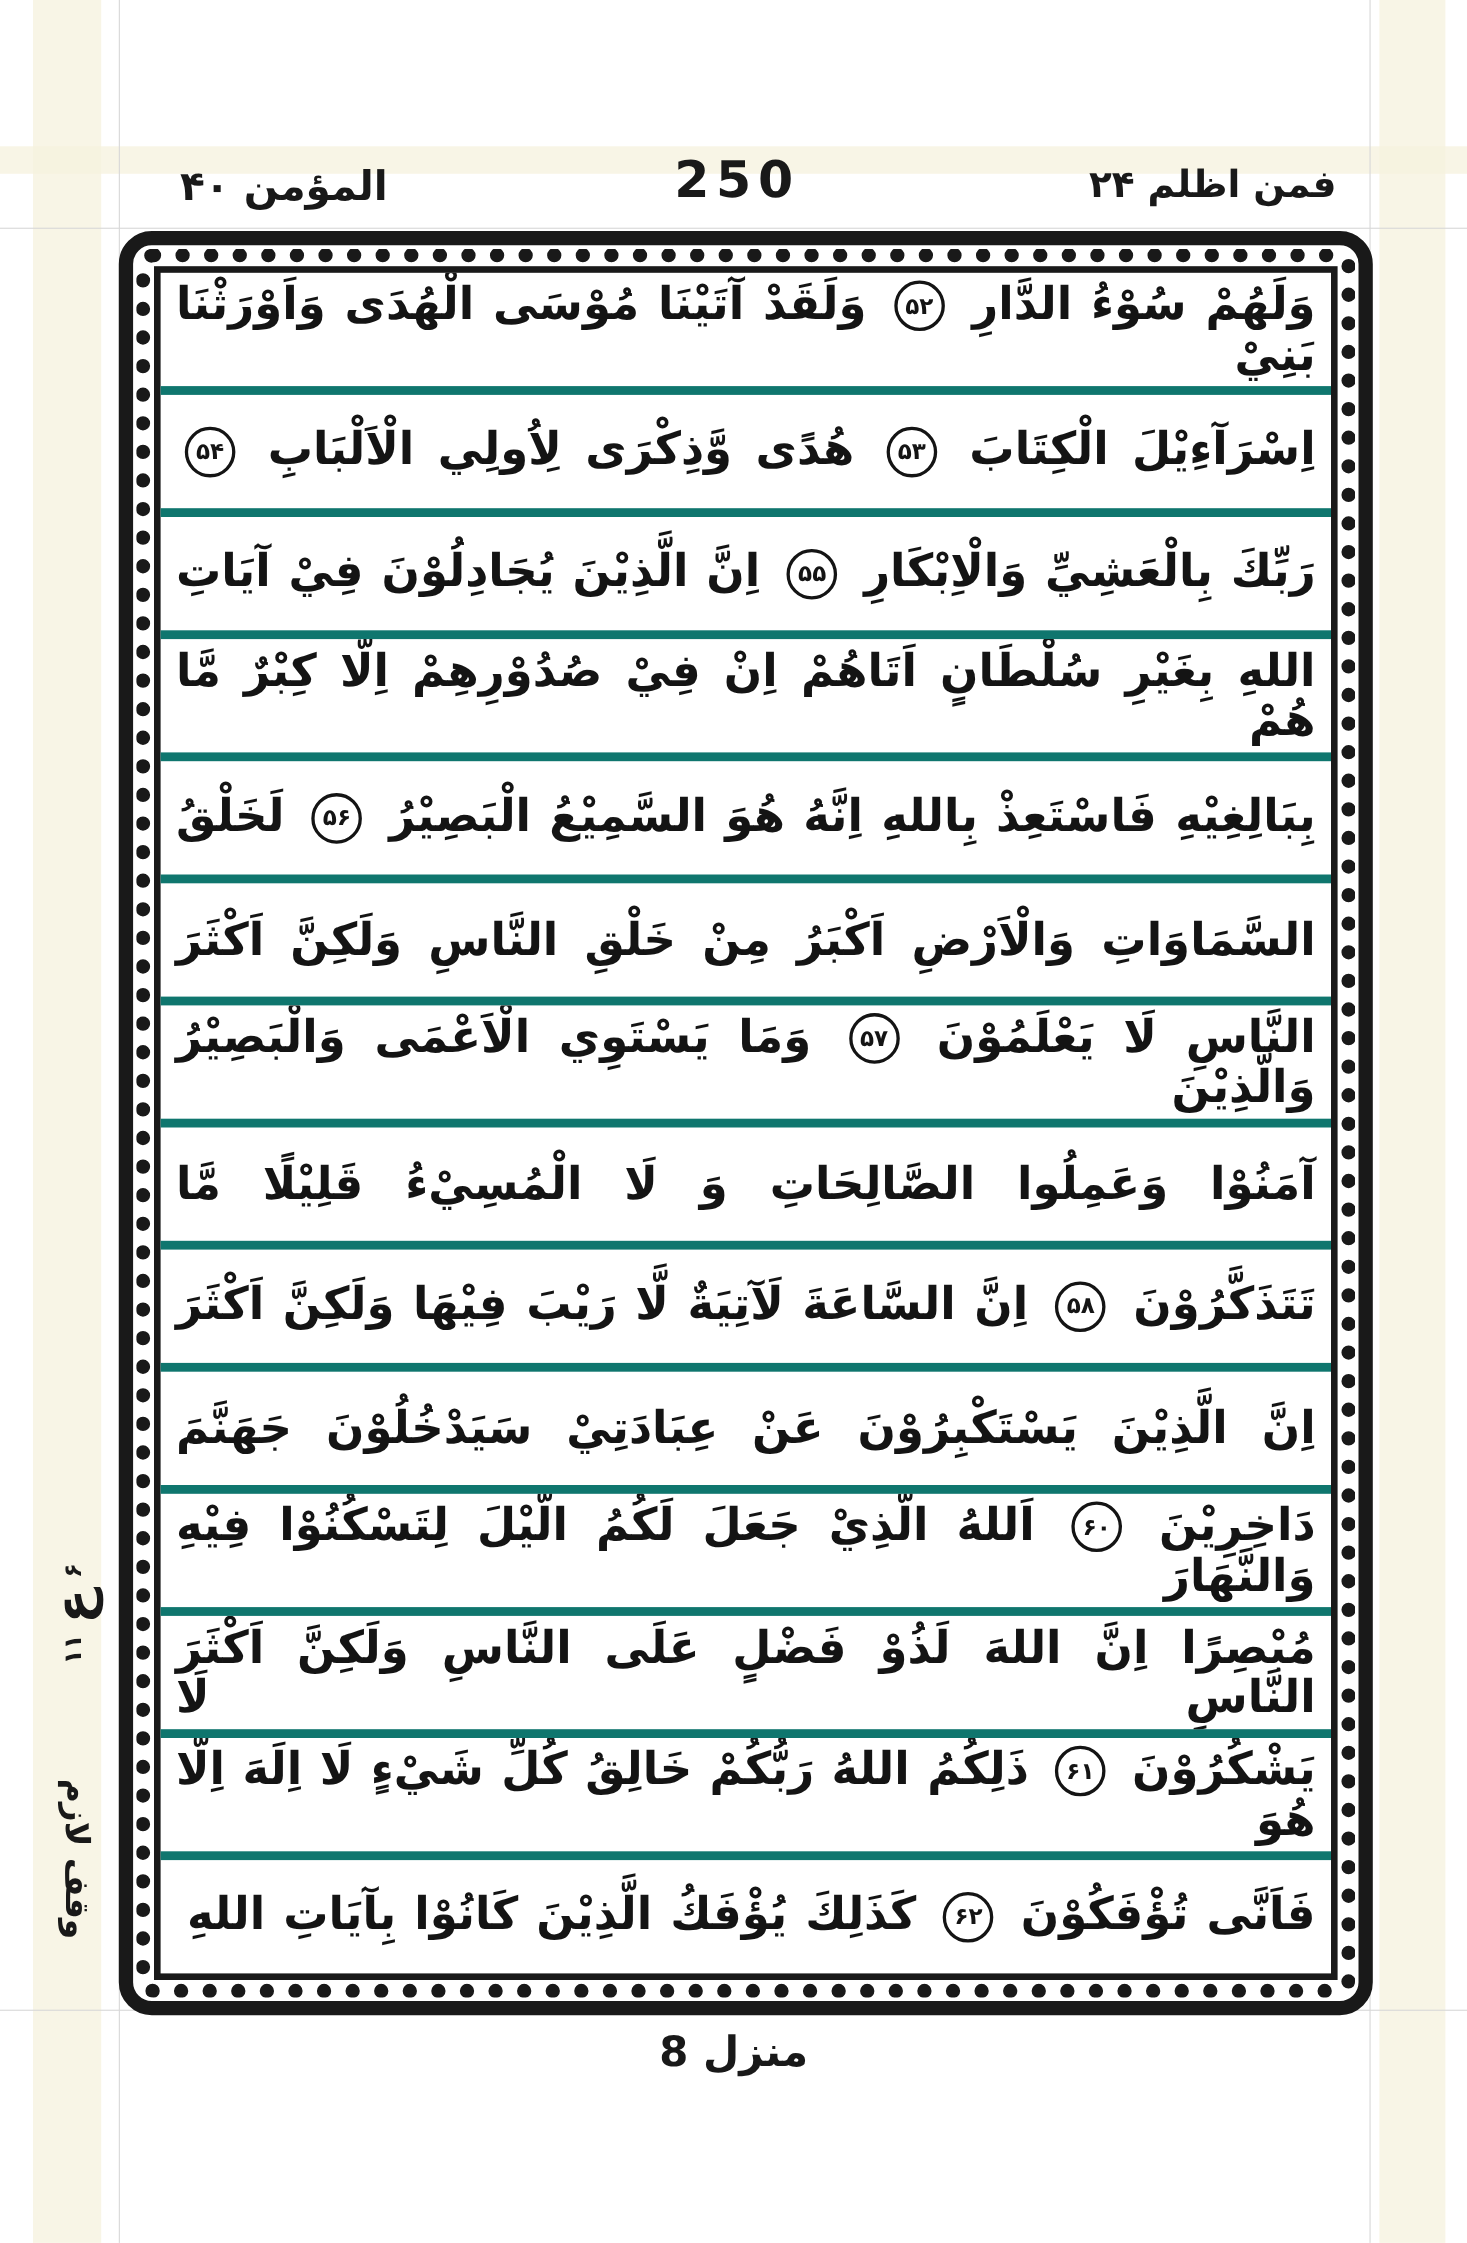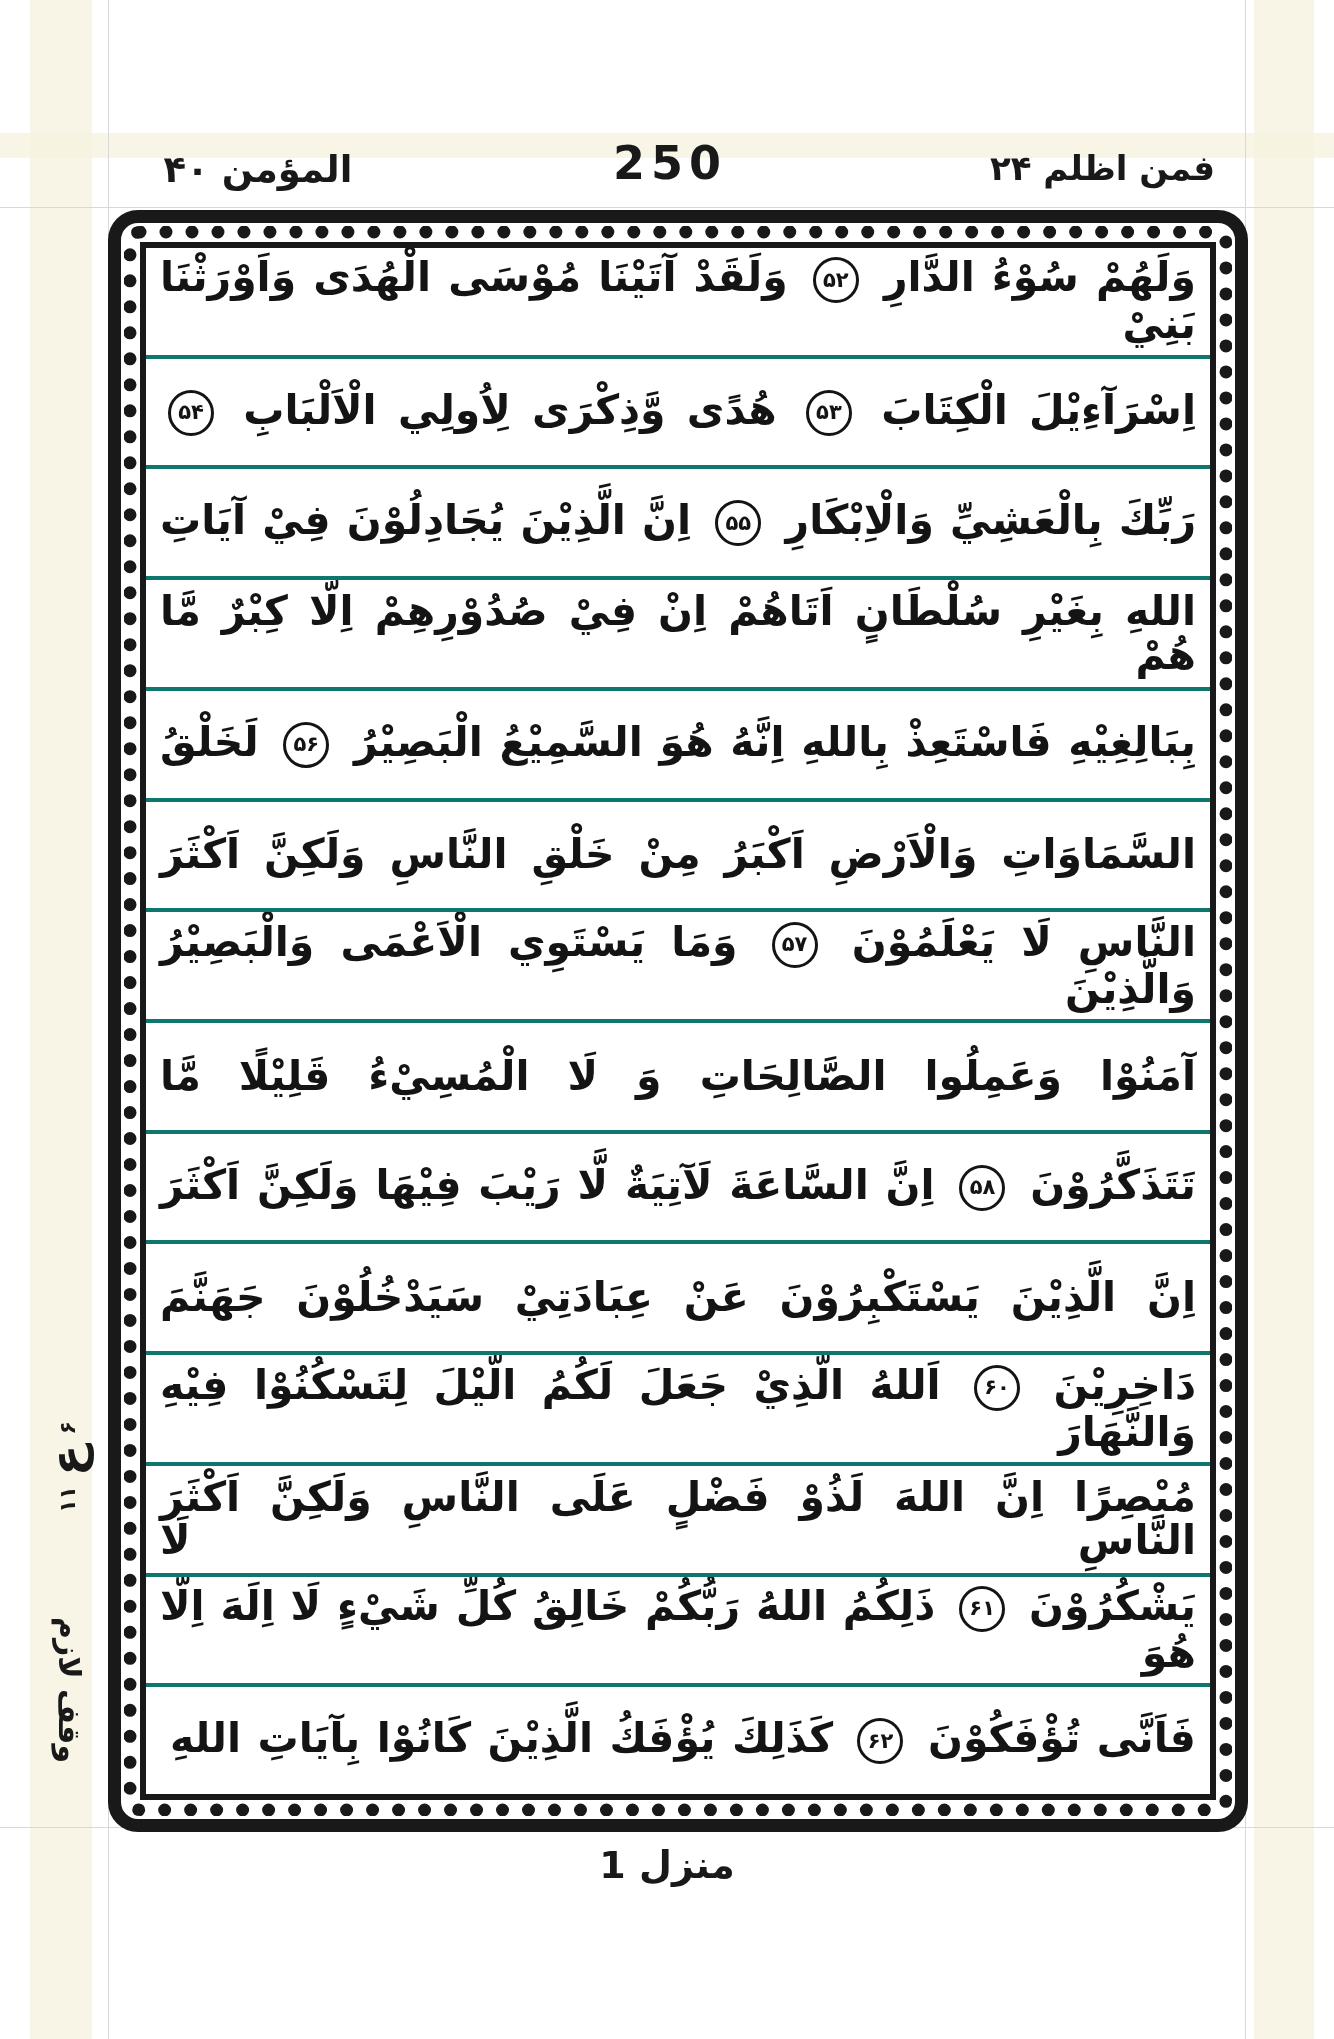--- a/index.html
+++ b/index.html
@@ -27,21 +27,21 @@
 
   
   .frame {
     position:absolute; left:108px; top:210px; width:1140px; height:1622px;
     border:13px solid #191919; border-radius:30px; padding:3px; background:#fff;
   }
   .frame-orn  { height:100%; border:13px dotted #191919; border-radius:16px; padding:3px; }
   .frame-inner{ height:100%; border:6px solid #191919; display:flex; flex-direction:column; background:#fff; }
 
   
-  .qrow { flex:1; border-bottom:4px solid #0f766e; display:flex; align-items:center;
+  .qrow { flex:1; border-bottom:8px solid #0f766e; display:flex; align-items:center;
           padding:0 14px; overflow:hidden; }
   .qrow:last-child { border-bottom:none;padding-left:24px; }
   .qtext { width:100%; margin:0; direction:rtl; unicode-bidi:embed;
            text-align:justify; text-align-last:justify;
            font-weight:bold; font-size:41px; line-height:1.05; color:#141414; }
   .vnum { display:inline-flex; align-items:center; justify-content:center;
           width:46px; height:46px; border:3px solid #141414; border-radius:50%;
           font-size:21px; font-weight:bold; vertical-align:middle; margin:0 8px;
           line-height:1; letter-spacing:0; }
 
@@ -127,13 +127,13 @@
 </div>
 
 <div class="ruku">
   <span class="num">۶</span>
   <span class="ain">ع</span>
   <span class="num">۱۱</span>
 </div>
 
 <div class="margin-note">وقف لازم</div>
 
-<div class="footer-manzil">منزل 1</div>
+<div class="footer-manzil">منزل 8</div>
 
 </body></html>

